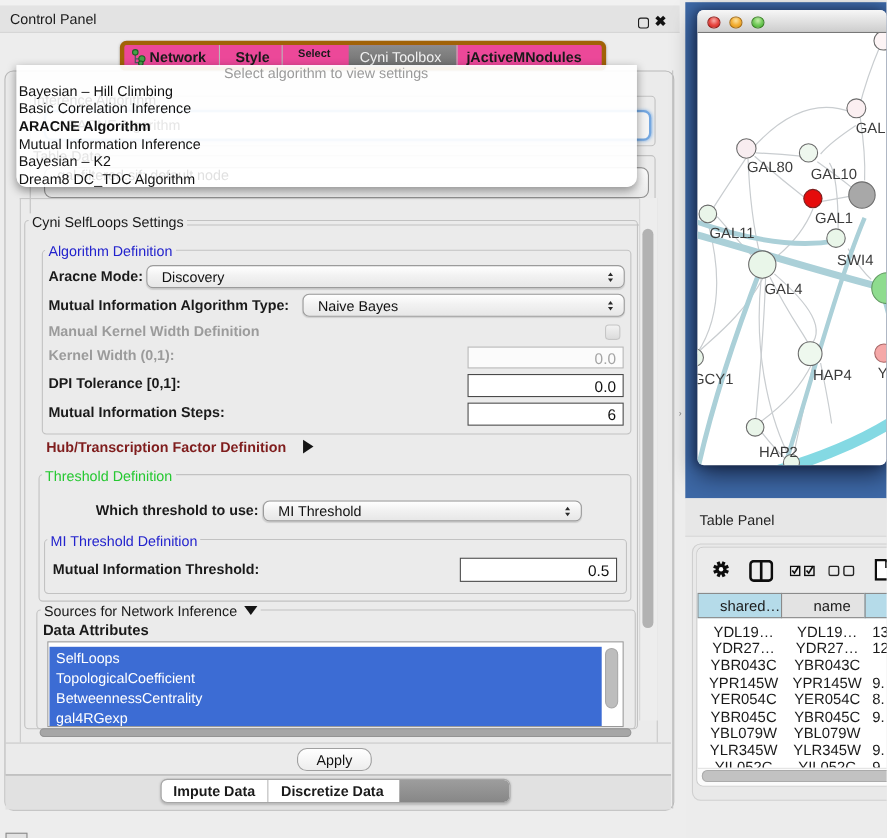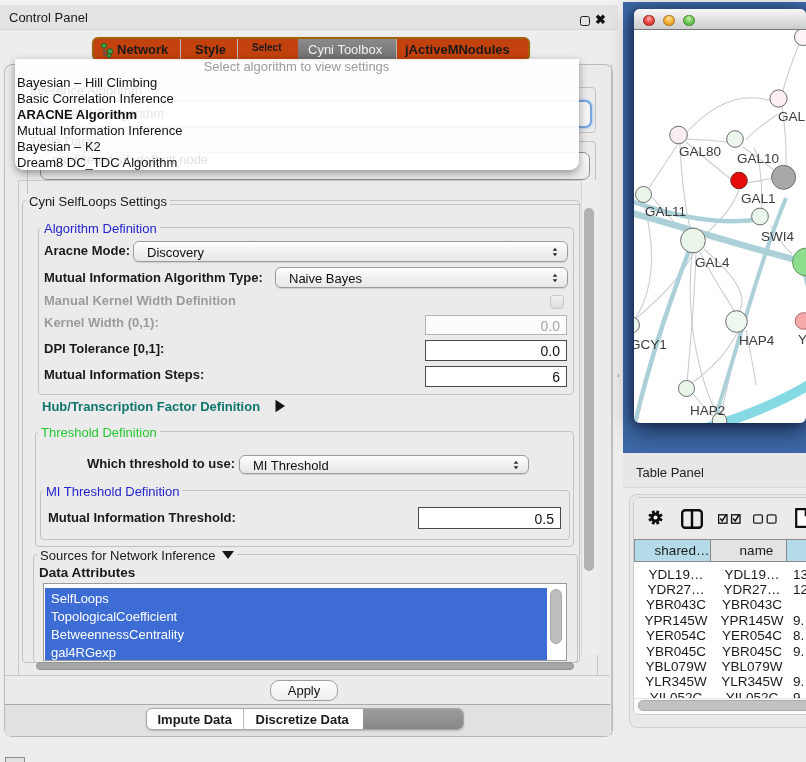--- a/index.html
+++ b/index.html
@@ -15,21 +15,21 @@
 <body>
 
 <div class="b" style="left:0;top:0;width:618px;height:762px;background:#ededed;"></div>
 
 <div class="b" style="left:0;top:0;width:618px;height:5px;background:#f1f1f1;"></div>
 <div class="b" style="left:0;top:5px;width:618px;height:24px;background:#e3e3e3;border-bottom:1px solid #d6d6d6;"></div>
 <div class="b" style="left:9px;top:10px;font-size:13px;color:#1a1a1a;">Control Panel</div>
 <div class="b" style="left:579.5px;top:15.5px;width:8.5px;height:8.5px;border:1.6px solid #1d1d1d;border-radius:2.5px;"></div>
 <div class="b" style="left:595px;top:12px;font-size:13px;font-weight:700;color:#111;">✖</div>
 
-<div class="b" style="left:92px;top:36.5px;width:434px;height:20.5px;background:#c2410c;border:2px solid #a16207;border-radius:6px;box-shadow:0 1px 2px rgba(0,0,0,0.15);overflow:hidden;">
+<div class="b" style="left:109px;top:36.5px;width:434px;height:20.5px;background:#ec4899;border:4px solid #a16207;border-radius:6px;box-shadow:0 1px 2px rgba(0,0,0,0.15);overflow:hidden;">
   <div class="b" style="left:86px;top:0;width:1px;height:21px;background:#b9b9b9;"></div>
   <div class="b" style="left:143px;top:0;width:1px;height:21px;background:#b9b9b9;"></div>
   <div class="b" style="left:204px;top:0;width:98px;height:21px;background:linear-gradient(#8b8b8b,#6e6e6e);"></div>
   <div class="b" style="left:302px;top:0;width:1px;height:21px;background:#b9b9b9;"></div>
   <div class="b" style="left:23px;top:3px;font-size:13px;font-weight:700;color:#1a1a1a;">Network</div>
   <div class="b" style="left:101px;top:3px;font-size:13px;font-weight:700;color:#1a1a1a;text-align:right;">Style</div>
   <div class="b" style="left:158px;top:3px;font-size:10px;font-weight:700;color:#1a1a1a;">Select</div>
   <div class="b" style="left:214px;top:3px;font-size:13px;color:#f2f2f2;">Cyni Toolbox</div>
   <div class="b" style="left:311px;top:3px;font-size:13px;font-weight:700;color:#1a1a1a;">jActiveMNodules</div>
   <svg class="b" style="left:7px;top:2px;" width="13" height="17" viewBox="0 0 13 17">
@@ -77,21 +77,21 @@
     </svg>
   </div>
 <div class="lbl" style="left:44px;top:293px;color:#9b9b9b;">Manual Kernel Width Definition</div>
 <div class="b" style="left:550px;top:295px;width:12px;height:12px;border:1px solid #c6c6c6;border-radius:3.5px;background:linear-gradient(#f2f2f2,#dcdcdc);"></div>
 <div class="lbl" style="left:44px;top:315px;color:#9b9b9b;">Kernel Width (0,1):</div>
 <div class="inp" style="left:425px;top:315px;width:142px;height:20px;border:1px solid #b5b5b5;background:#fbfbfb;color:#a5a5a5;">0.0</div>
 <div class="lbl" style="left:44px;top:341px;">DPI Tolerance [0,1]:</div>
 <div class="inp" style="left:425px;top:340px;width:142px;height:21px;line-height:21px;">0.0</div>
 <div class="lbl" style="left:44px;top:367px;">Mutual Information Steps:</div>
 <div class="inp" style="left:425px;top:366px;width:142px;height:21px;line-height:21px;">6</div>
-<div class="b" style="left:42px;top:399px;font-size:13px;font-weight:700;color:#0f766e;">Hub/Transcription Factor Definition</div>
+<div class="b" style="left:42px;top:399px;font-size:13px;font-weight:700;color:#7f1d1d;">Hub/Transcription Factor Definition</div>
 <svg class="b" style="left:274px;top:399px;" width="12" height="14" viewBox="0 0 12 14">
     <path d="M1.5 0.8 L11 7 L1.5 13.2 Z" fill="#151515"></path>
   </svg>
 
 <div class="grp" style="left:35px;top:431px;width:537px;height:114px;">
   <div class="gt" style="left:2px;color:#25c831;">Threshold Definition</div>
 </div>
 <div class="lbl" style="left:87px;top:456px;">Which threshold to use:</div>
 <div class="combo" style="left:239px;top:455px;width:288px;height:17px;">
     <span class="ct">MI Threshold</span>

